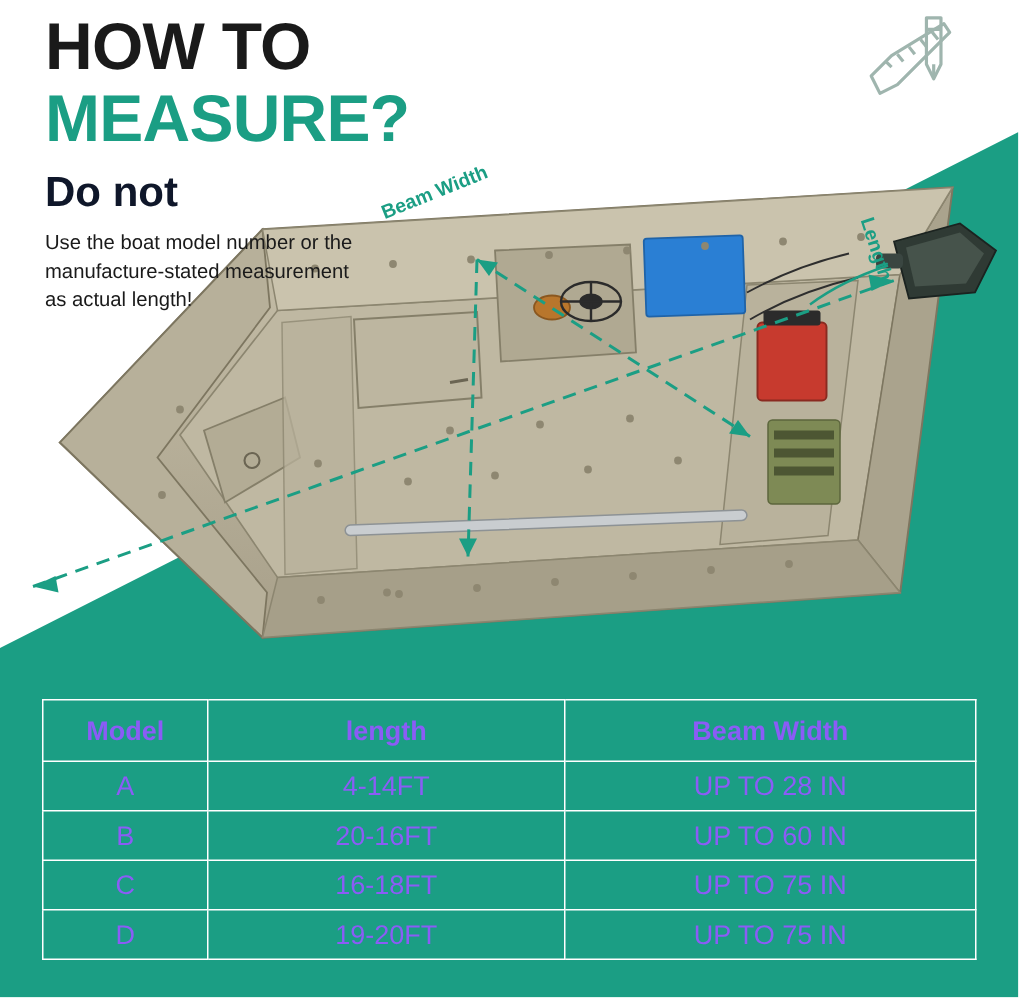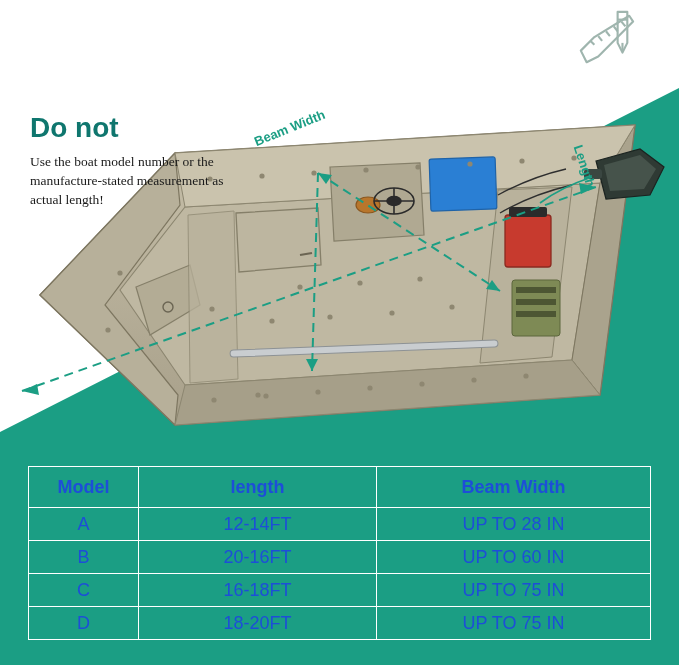--- a/index.html
+++ b/index.html
@@ -51,33 +51,32 @@
     letter-spacing: -0.5px;
     line-height: 48px;
     margin: 0;
   }
   .subhead {
     position: absolute;
     left: 30px;
     top: 112px;
     font-size: 28px;
     font-weight: bold;
-    color: #0f766e;
+    color: #0f172a;
     z-index: 6;
   }
   .body-copy {
     position: absolute;
     left: 30px;
     top: 152px;
     width: 205px;
     font-size: 13.5px;
     line-height: 19px;
     color: #1a1a1a;
     z-index: 6;
-    font-family: Liberation Serif, serif;
   }
 
   
   .tool-icon {
     position: absolute;
     right: 42px;
     top: 8px;
     width: 62px;
     height: 62px;
     z-index: 6;
@@ -124,21 +123,21 @@
     z-index: 8;
   }
   table {
     border-collapse: collapse;
     width: 622px;
     table-layout: fixed;
   }
   th, td {
     border: 1px solid #ffffff;
     text-align: center;
-    color: #1d4ed8;
+    color: #8b5cf6;
     font-size: 18px;
     height: 32px;
     padding: 0;
   }
   thead th {
     font-size: 18px;
     font-weight: bold;
     height: 40px;
   }
   col.c-model { width: 110px; }
@@ -150,20 +149,24 @@
 
 <div id="root">
 
   <svg class="teal-bg" viewBox="0 0 679 665">
 
     <path d="M679,0 L679,665 L0,665 L0,432 L679,88 Z" fill="#1b9e84"></path>
 
     <path d="M679,0 L679,88 L300,88 Z" fill="#1b9e84" opacity="0"></path>
   </svg>
 
+  <div class="headline">
+    <div class="headline-1">HOW TO</div>
+    <div class="headline-2">MEASURE?</div>
+  </div>
 
   <div class="subhead">Do not</div>
   <div class="body-copy">Use the boat model number or the manufacture-stated measurement as actual length!</div>
 
   <svg class="tool-icon" viewBox="0 0 64 64">
     <g stroke="#9fb5ae" stroke-width="2.2" fill="none" stroke-linejoin="round">
 
       <path d="M6,44 L20,30 L56,8 L60,14 L24,50 L12,56 Z"></path>
       <path d="M16,34 L20,38"></path>
       <path d="M24,29 L28,34"></path>
@@ -309,35 +312,35 @@
       <thead>
         <tr>
           <th>Model</th>
           <th>length</th>
           <th>Beam Width</th>
         </tr>
       </thead>
       <tbody>
         <tr>
           <td>A</td>
-          <td>12-14FT</td>
+          <td>4-14FT</td>
           <td>UP TO 28 IN</td>
         </tr>
         <tr>
           <td>B</td>
           <td>20-16FT</td>
           <td>UP TO 60 IN</td>
         </tr>
         <tr>
           <td>C</td>
           <td>16-18FT</td>
           <td>UP TO 75 IN</td>
         </tr>
         <tr>
           <td>D</td>
-          <td>18-20FT</td>
+          <td>19-20FT</td>
           <td>UP TO 75 IN</td>
         </tr>
       </tbody>
     </table>
   </div>
 
 </div>
 
 </body></html>

